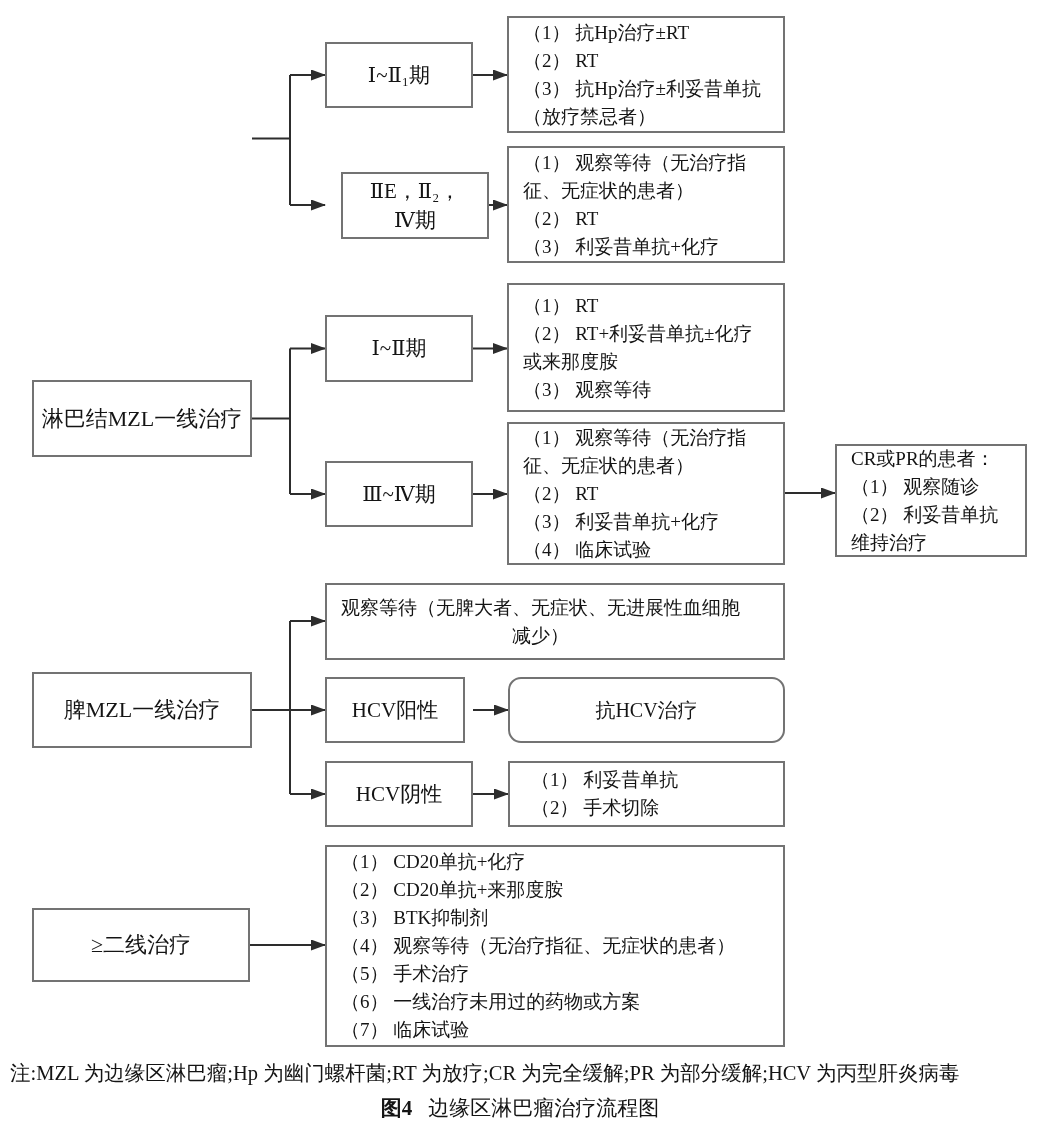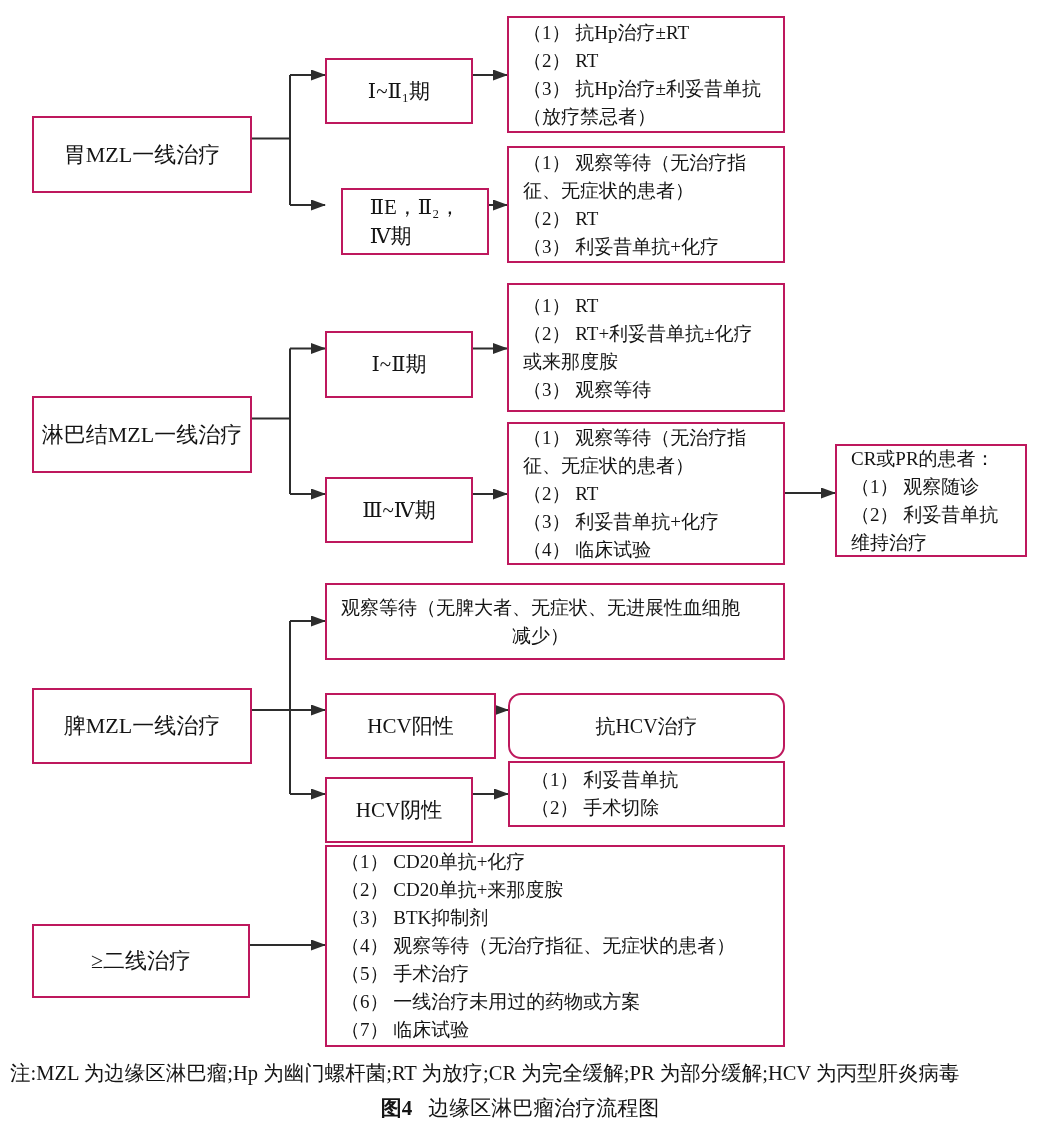--- a/index.html
+++ b/index.html
@@ -7,25 +7,25 @@
     position:relative;
     width:1053px;height:1134px;
     background:#ffffff;
     font-family:"Liberation Serif","DejaVu Serif",serif;
     color:#141414;
     overflow:hidden;
   }
   #wires{position:absolute;left:0;top:0;width:1053px;height:1134px;z-index:0;}
   .box{
     position:absolute;box-sizing:border-box;
-    border:2px solid #be185d;background:#ffffff;
+    border:2px solid #737373;background:#ffffff;
     display:flex;flex-direction:column;justify-content:center;
     z-index:1;
   }
-  .center{align-items:center;margin-top:16px;}
+  .center{align-items:center;text-align:center;}
   .root{font-size:22px;line-height:28px;white-space:pre;}
   .stage{font-size:21px;line-height:29px;white-space:pre;}
   .list{
     align-items:flex-start;text-align:left;
     padding-left:14px;padding-right:4px;
     font-size:19px;line-height:28px;white-space:pre;
   }
   .single{font-size:20px;white-space:pre;}
   #footnote{
     position:absolute;left:10px;top:1059px;width:1036px;
@@ -73,21 +73,20 @@
       <path d="M290,710 H325" marker-end="url(#arw)"></path>
       <path d="M290,794 H325" marker-end="url(#arw)"></path>
       <path d="M473,710 H508" marker-end="url(#arw)"></path>
       <path d="M473,794 H508" marker-end="url(#arw)"></path>
     </g>
     <g stroke="#2d2d2d" stroke-width="2" fill="none">
       <path d="M250,945 H325" marker-end="url(#arw)"></path>
     </g>
   </svg>
 
-  <div class="box center root" style="left:32px;top:100px;width:220px;height:77px;">胃MZL一线治疗</div>
   <div class="box center stage" style="left:325px;top:42px;width:148px;height:66px;">Ⅰ~Ⅱ₁期</div>
   <div class="box center stage" style="left:341px;top:172px;width:148px;height:67px;">ⅡE，Ⅱ₂，
 Ⅳ期</div>
   <div class="box list" style="left:507px;top:16px;width:278px;height:117px;">（1） 抗Hp治疗±RT
 （2） RT
 （3） 抗Hp治疗±利妥昔单抗
 （放疗禁忌者）</div>
   <div class="box list" style="left:507px;top:146px;width:278px;height:117px;">（1） 观察等待（无治疗指
 征、无症状的患者）
 （2） RT
@@ -106,21 +105,21 @@
 （3） 利妥昔单抗+化疗
 （4） 临床试验</div>
   <div class="box list" style="left:835px;top:437px;width:192px;height:113px;margin-top:7px;">CR或PR的患者：
 （1） 观察随诊
 （2） 利妥昔单抗
 维持治疗</div>
 
   <div class="box center root" style="left:32px;top:672px;width:220px;height:76px;">脾MZL一线治疗</div>
   <div class="box list" style="left:325px;top:583px;width:460px;height:77px;text-align:center;">观察等待（无脾大者、无症状、无进展性血细胞
 减少）</div>
-  <div class="box center stage" style="left:325px;top:677px;width:171px;height:66px;">HCV阳性</div>
+  <div class="box center stage" style="left:325px;top:677px;width:140px;height:66px;">HCV阳性</div>
   <div class="box center single" style="left:508px;top:677px;width:277px;height:66px;border-radius:13px;">抗HCV治疗</div>
   <div class="box center stage" style="left:325px;top:761px;width:148px;height:66px;">HCV阴性</div>
   <div class="box list" style="left:508px;top:761px;width:277px;height:66px;padding-left:21px;">（1） 利妥昔单抗
 （2） 手术切除</div>
 
   <div class="box center root" style="left:32px;top:908px;width:218px;height:74px;">≥二线治疗</div>
   <div class="box list" style="left:325px;top:845px;width:460px;height:202px;font-family:Liberation Serif, serif;">（1） CD20单抗+化疗
 （2） CD20单抗+来那度胺
 （3） BTK抑制剂
 （4） 观察等待（无治疗指征、无症状的患者）

